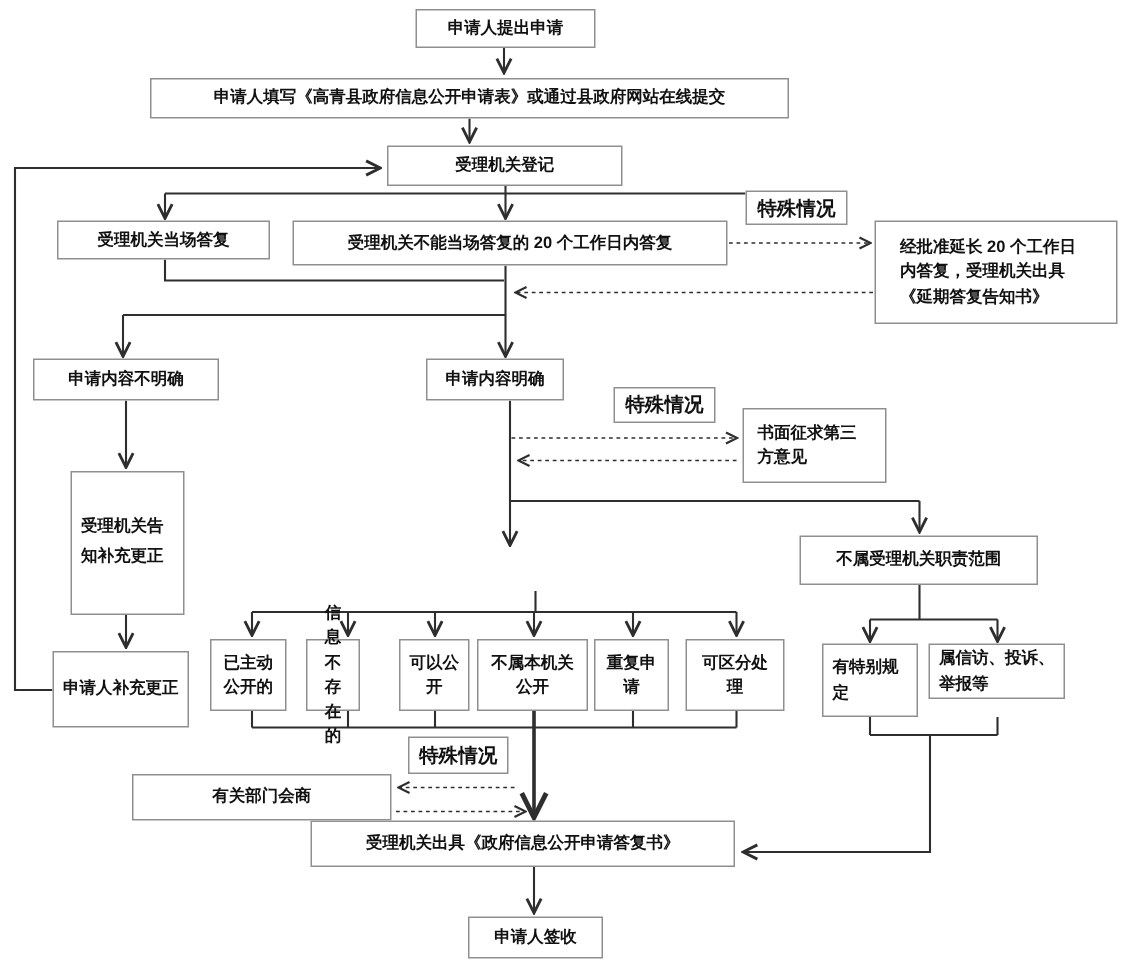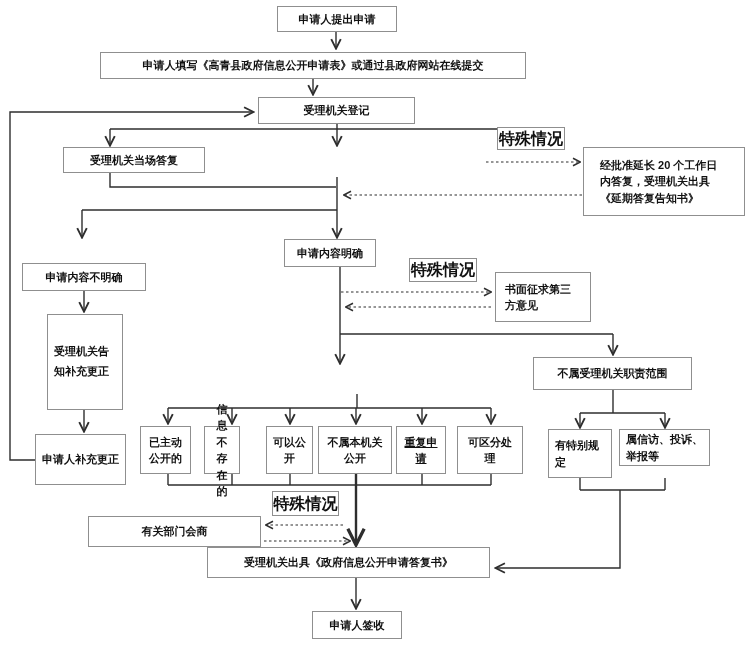--- a/index.html
+++ b/index.html
@@ -10,21 +10,21 @@
   #connectors { position:absolute; left:0; top:0; width:750px; height:649px; }
   .node {
     position:absolute; box-sizing:border-box;
     border:1px solid #8f8f8f; background:#ffffff; color:#111111;
     font-weight:bold; font-size:11px; line-height:1.5;
     display:flex; align-items:center; justify-content:center;
     text-align:center; z-index:2;
   }
   .node.left { justify-content:flex-start; text-align:left; }
   .node.nowrap { white-space:nowrap; }
-  .node.small { font-size:16px; }
+  .node.small { font-size:13px; }
   .node.tall { line-height:1.8; }
   svg line, svg polyline { stroke:#2e2e2e; stroke-width:1.4; fill:none; }
   svg .thick { stroke-width:2.4; }
   svg .dashed { stroke-width:1.1; stroke-dasharray:2.5 2.5; }
 </style>
 </head>
 <body>
 
 <div id="canvas">
 
@@ -98,28 +98,29 @@
       <line class="dashed" x1="264" y1="541" x2="350" y2="541" marker-end="url(#arr)"></line>
     </g>
   </svg>
 
   <div class="node" style="left:277px;top:6px;width:120px;height:26px;">申请人提出申请</div>
 
   <div class="node nowrap" style="left:100px;top:52px;width:426px;height:27px;">申请人填写《高青县政府信息公开申请表》或通过县政府网站在线提交</div>
 
   <div class="node" style="left:258px;top:97px;width:157px;height:27px;">受理机关登记</div>
 
-  <div class="node" style="left:38px;top:147px;width:142px;height:26px;margin-left:25px;">受理机关当场答复</div>
+  <div class="node" style="left:38px;top:147px;width:142px;height:26px;">受理机关当场答复</div>
 
+  <div class="node nowrap" style="left:195px;top:147px;width:290px;height:30px;">受理机关不能当场答复的 20 个工作日内答复</div>
 
   <div class="node small" style="left:497px;top:127px;width:68px;height:23px;">特殊情况</div>
 
   <div class="node left" style="left:583px;top:147px;width:162px;height:69px;padding:3px 16px;">经批准延长 20 个工作日内答复，受理机关出具《延期答复告知书》</div>
 
-  <div class="node" style="left:22px;top:239px;width:124px;height:28px;margin-top:24px;">申请内容不明确</div>
+  <div class="node" style="left:22px;top:239px;width:124px;height:28px;">申请内容不明确</div>
 
   <div class="node" style="left:284px;top:239px;width:92px;height:28px;">申请内容明确</div>
 
   <div class="node small" style="left:409px;top:258px;width:68px;height:24px;">特殊情况</div>
 
   <div class="node left" style="left:495px;top:272px;width:96px;height:50px;padding:2px 9px;">书面征求第三方意见</div>
 
   <div class="node left tall" style="left:47px;top:314px;width:76px;height:96px;padding:4px 6px;">受理机关告知补充更正</div>
 
   <div class="node left" style="left:35px;top:434px;width:91px;height:51px;padding:3px 6px;">申请人补充更正</div>
@@ -128,21 +129,21 @@
   <div class="node" style="left:533px;top:357px;width:159px;height:33px;">不属受理机关职责范围</div>
 
   <div class="node" style="left:140px;top:426px;width:51px;height:48px;padding:2px 4px;">已主动公开的</div>
 
   <div class="node" style="left:204px;top:426px;width:36px;height:48px;padding:2px 7px;">信息不存在的</div>
 
   <div class="node" style="left:266px;top:426px;width:47px;height:48px;padding:2px 4px;">可以公开</div>
 
   <div class="node" style="left:318px;top:426px;width:74px;height:48px;padding:2px 4px;">不属本机关公开</div>
 
-  <div class="node" style="left:396px;top:426px;width:50px;height:48px;padding:2px 6px;text-decoration:underline;">重复申请</div>
+  <div class="node" style="left:396px;top:426px;width:50px;height:48px;padding:2px 6px;">重复申请</div>
 
   <div class="node" style="left:457px;top:426px;width:66px;height:48px;padding:2px 8px;">可区分处理</div>
 
   <div class="node left" style="left:548px;top:429px;width:64px;height:49px;padding:2px 6px;">有特别规定</div>
 
   <div class="node left" style="left:619px;top:429px;width:91px;height:37px;padding:2px 6px;">属信访、投诉、举报等</div>
 
   <div class="node small" style="left:272px;top:491px;width:67px;height:25px;">特殊情况</div>
 
   <div class="node" style="left:88px;top:516px;width:173px;height:31px;">有关部门会商</div>

